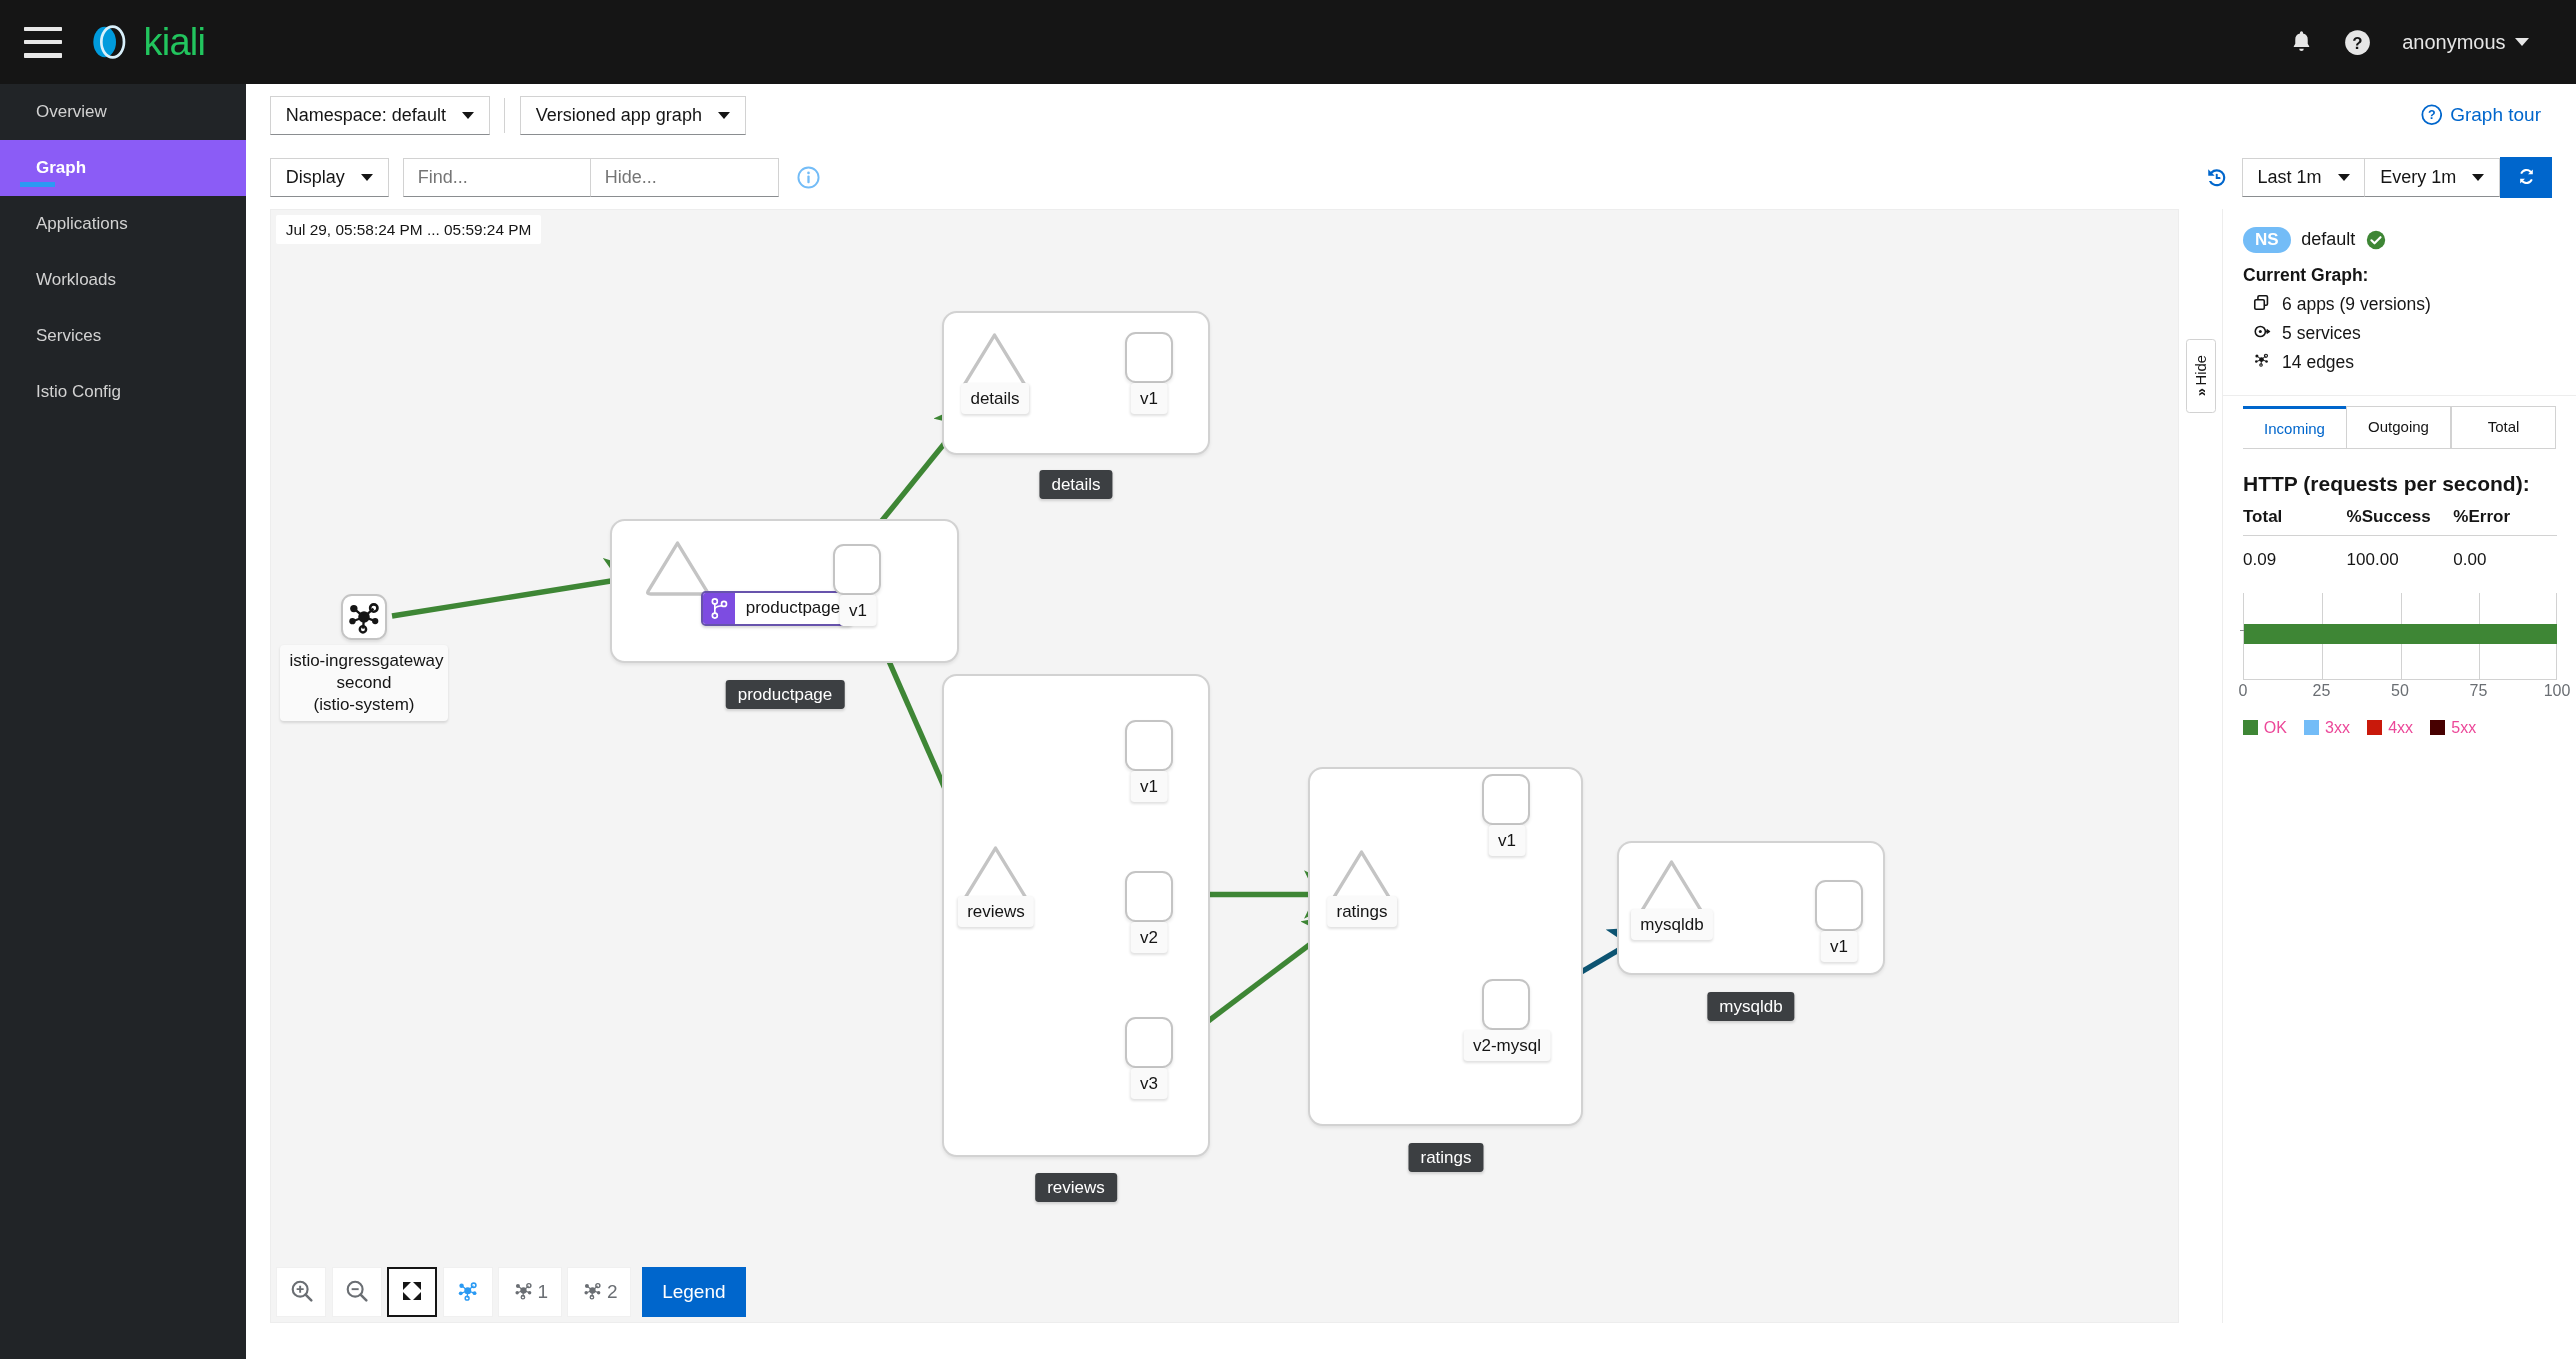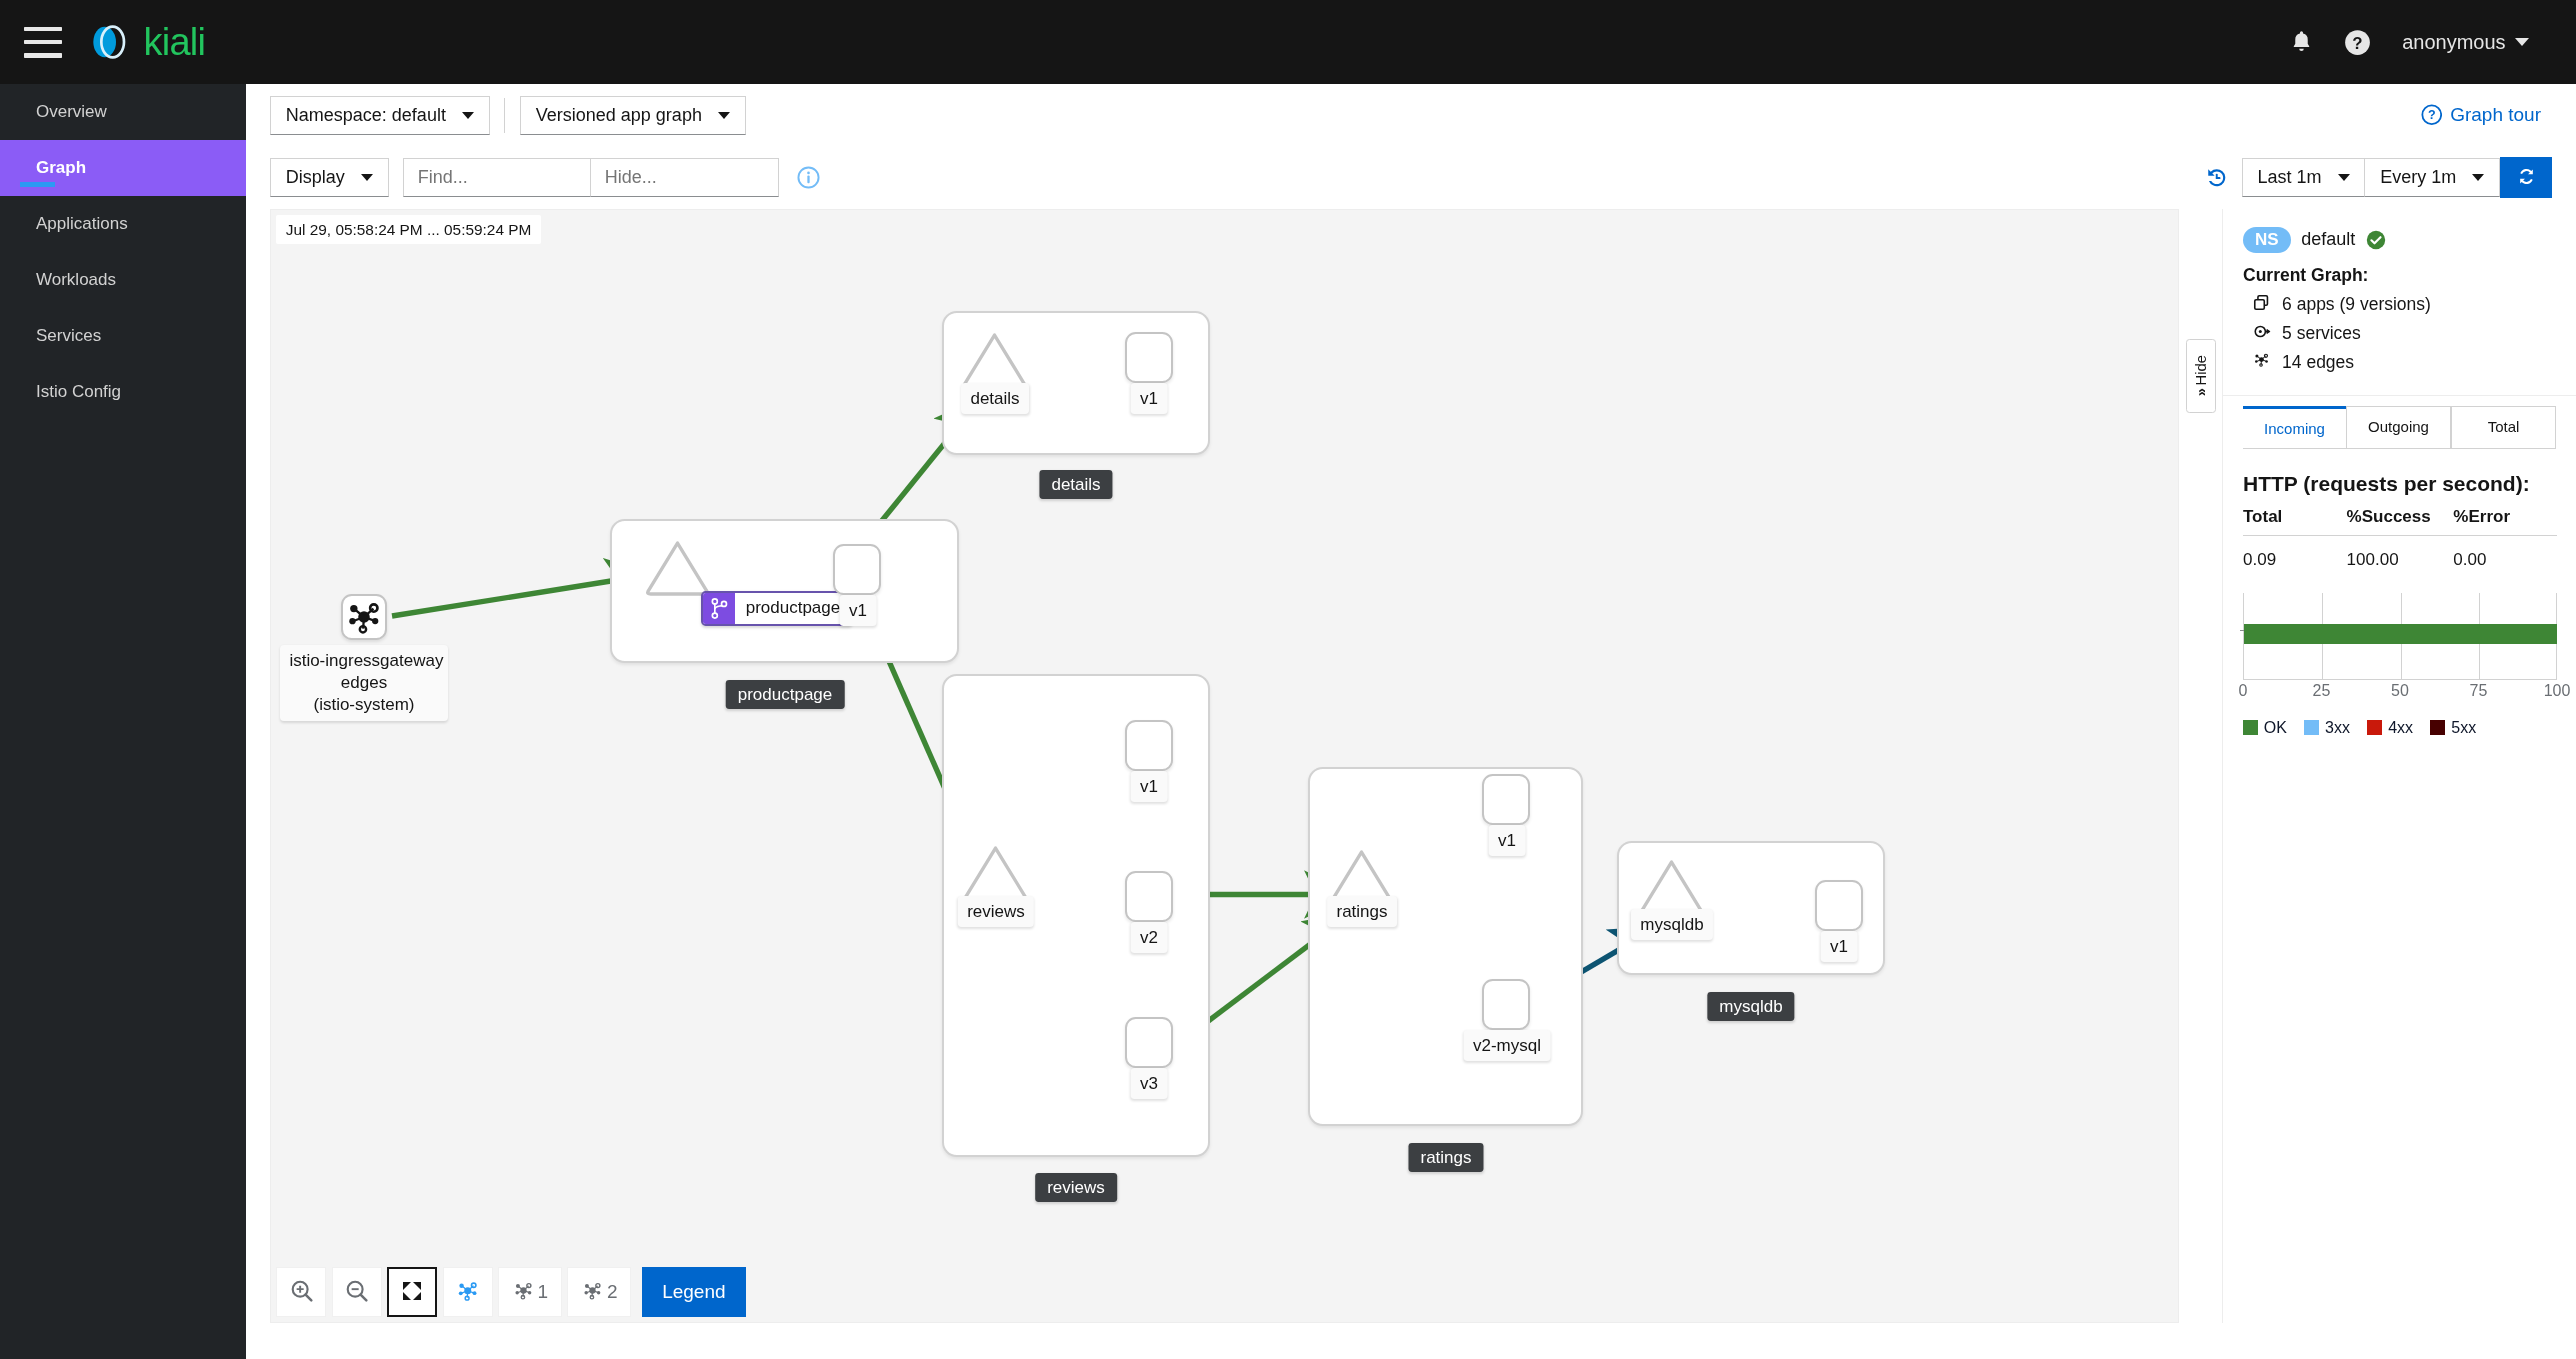--- a/index.html
+++ b/index.html
@@ -240,21 +240,21 @@
   .chart-wrap { margin: 23px 20px 0 20px; width: 314px; }
   .chart-plot {
     position: relative; height: 87px; border-left: 0.7px solid #d2d2d2;
     border-bottom: 0.7px solid #d2d2d2;
   }
   .gridline { position: absolute; top: 0; bottom: 0; width: 0.7px; background: #d2d2d2; }
   .bar-ok { position: absolute; top: 31px; height: 20px; background: #3e8635; }
   .tick-mark { position: absolute; left: -4px; top: 37px; width: 5.4px; height: 0.7px; background: #8a8d90; }
   .chart-xaxis { position: relative; height: 23px; width: 100%; }
   .xlab { position: absolute; font-size: 16px; color: #6a6e73; transform: translateX(-50%); top: 2.7px; }
-  .chart-legend { display: flex; align-items: center; gap: 6.7px; margin-top: 16px; font-size: 16px; color: #0f172a; }
+  .chart-legend { display: flex; align-items: center; gap: 6.7px; margin-top: 16px; font-size: 16px; color: #ec4899; }
   .lg-item { display: flex; align-items: center; gap: 6px; margin-right: 10.7px; }
   .lg-swatch { width: 14.8px; height: 14.8px; }
 </style>
 </head>
 <body>
 
 <div class="masthead">
   <div class="hamburger">
     <span></span>
     <span></span>
@@ -427,21 +427,21 @@
           <circle cx="17.6" cy="6.9" r="2.1" fill="none" stroke="#151515" stroke-width="1.5"></circle>
           <circle cx="5.4" cy="14.4" r="1.8" fill="#151515"></circle>
           <circle cx="18.4" cy="14.3" r="1.8" fill="#151515"></circle>
           <circle cx="11.4" cy="19" r="1.8" fill="none" stroke="#151515" stroke-width="1.4"></circle>
           <path d="M12 12 L6.4 7.4 M12 12 L17.4 7.2 M12 12 L5.6 14.4 M12 12 L18.2 14.2 M12 12 L11.5 18.6" stroke="#151515" stroke-width="1.3"></path>
         </svg>
       </span>
     </div>
     <div class="node-label" style="left:93px; top:435px; width:168px;">
       <div>istio-ingressgateway</div>
-      <div>edges</div>
+      <div>second</div>
       <div>(istio-system)</div>
     </div>
 
     <div class="cluster" style="left:671px; top:101px; width:268px; height:144px;"></div>
     <div class="node-tri" style="left:690px; top:121px;">
       <svg width="67" height="57" viewBox="0 0 100 85">
         <path d="M50 6 L94 78 Q96 82 90 82 L10 82 Q4 82 6 78 Z" fill="#fff" stroke="#c4c4c4" stroke-width="5" stroke-linejoin="round"></path>
       </svg>
     </div>
     <div class="node-label" style="left:724px; top:173px;">details</div>

